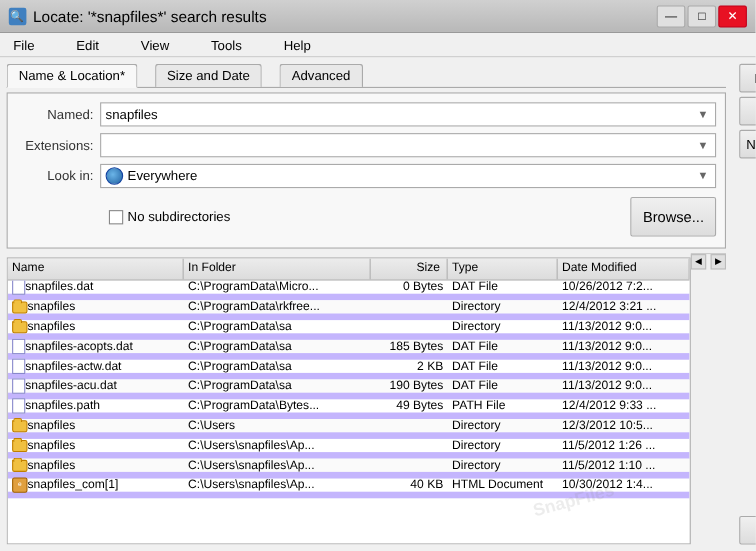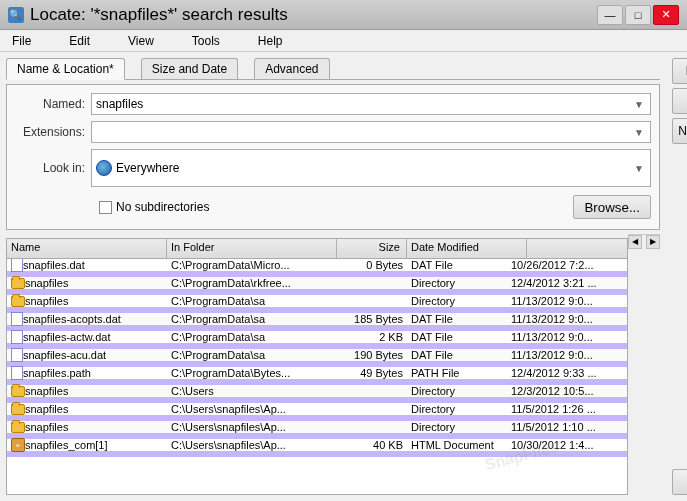--- a/index.html
+++ b/index.html
@@ -31,21 +31,21 @@
       background: #4080c0;
       border-radius: 2px;
       display: flex;
       align-items: center;
       justify-content: center;
       color: white;
       font-size: 10px;
       font-weight: bold;
     }
     .title-text {
-      font-size: 17px;
+      font-size: 14px;
       color: #000;
     }
     .title-bar-controls {
       display: flex;
       gap: 2px;
     }
     .title-btn {
       width: 26px;
       height: 20px;
       border: 1px solid #aaa;
@@ -159,21 +159,21 @@
       cursor: pointer;
       padding: 0 2px;
     }
     .lookin-row {
       display: flex;
       align-items: center;
       gap: 6px;
     }
     .lookin-select {
       flex: 1;
-      height: 38px;
+      height: 22px;
       border: 1px solid #aaa;
       background: white;
       display: flex;
       align-items: center;
       padding: 0 4px;
       gap: 4px;
     }
     .globe-icon {
       width: 16px;
       height: 16px;
@@ -199,21 +199,21 @@
       height: 13px;
       border: 1px solid #888;
       background: white;
       flex-shrink: 0;
     }
     .browse-btn {
       padding: 2px 10px;
       border: 1px solid #aaa;
       background: linear-gradient(to bottom, #f0f0f0, #ddd);
       cursor: pointer;
-      height: 24px;
+      height: 36px;
       border-radius: 2px;
     }
     .action-btn {
       width: 78px;
       height: 26px;
       border: 1px solid #aaa;
       background: linear-gradient(to bottom, #f0f0f0, #ddd);
       cursor: pointer;
       font-size: 12px;
       border-radius: 2px;
@@ -429,20 +429,21 @@
       </div>
     </div>
 
     <div class="results-wrapper" style="position: relative;">
       <div class="results-area">
 
         <div class="results-header">
           <div class="col-header col-name">Name</div>
           <div class="col-header col-folder">In Folder</div>
           <div class="col-header col-size">Size</div>
+          <div class="col-header col-type">Type</div>
           <div class="col-header col-date">Date Modified</div>
         </div>
 
         <div class="results-body" id="results-body">
 
         <div class="result-row">
     <div class="result-cell col-name file-cell">
       <div class="icon-doc"></div>
       <span>snapfiles.dat</span>
     </div>

